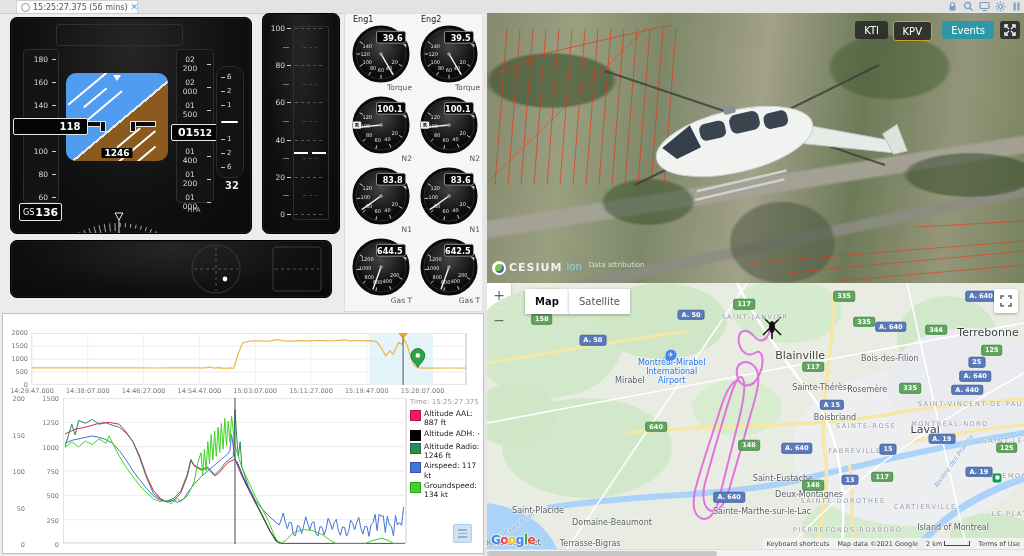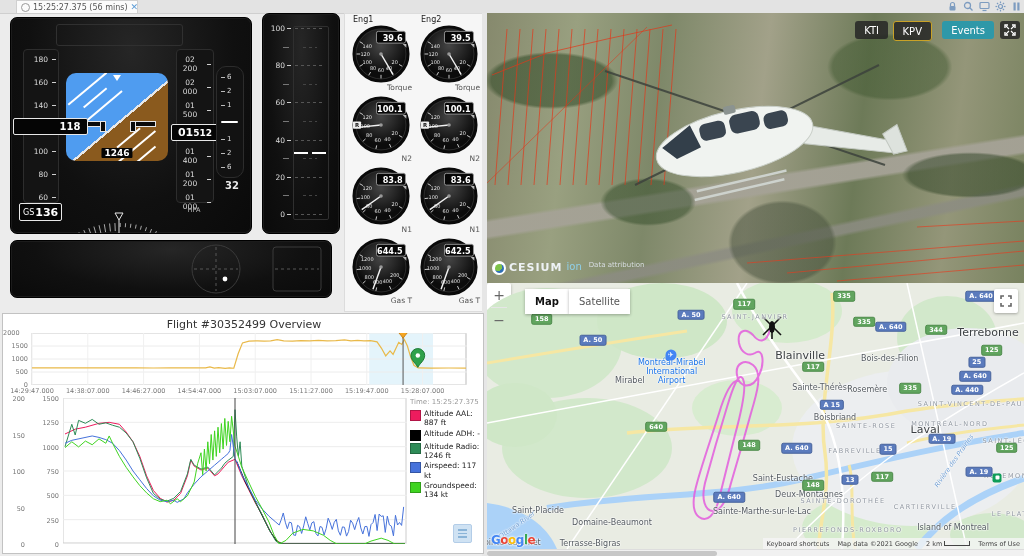--- a/index.html
+++ b/index.html
@@ -698,21 +698,20 @@
       <span class="ces-circle">
           <span class="ces-inner"></span>
         </span>
       <span class="ces-word">CESIUM</span>
       <span class="ces-ion">ion</span>
       <span class="ces-attr">Data attribution</span>
     </div>
   </div>
 
   <div class="abs chartpanel">
-    <div class="abs chart-title">Flight #30352499 Overview</div>
     <svg class="abs plotbox" id="ovplot" style="left:28px;top:19px;" width="436" height="52">
         <rect x="0" y="0" width="435" height="52" fill="#fff" stroke="#bbb"></rect>
         <rect x="338.218" y="0" width="63.798" height="52" fill="#e4f4fb"></rect>
         <line x1="0" y1="0" x2="436" y2="0" stroke="#ececec"></line>
         <line x1="0" y1="13" x2="436" y2="13" stroke="#ececec"></line>
         <line x1="0" y1="26" x2="436" y2="26" stroke="#ececec"></line>
         <line x1="0" y1="39" x2="436" y2="39" stroke="#ececec"></line>
         <line x1="0" y1="52" x2="436" y2="52" stroke="#ececec"></line>
         <line x1="1" y1="0" x2="1" y2="52" stroke="#f0f0f0"></line>
         <line x1="56.8" y1="0" x2="56.8" y2="52" stroke="#f0f0f0"></line>
@@ -773,21 +772,21 @@
         <div class="leg-item">
           <span class="leg-sw" style="background: rgb(63, 212, 33);"></span>
           <span>Groundspeed: 134 kt</span>
         </div>
       </div>
     <div class="abs burger">
         <div></div>
         <div></div>
         <div></div>
       </div>
-  <div class="axis-lbl" style="left: 0px; top: 15px; width: 25px; ">2000</div>
+  <div class="axis-lbl" style="left: 0px; top: 15px; width: 25px; text-align: right;">2000</div>
       <div class="axis-lbl" style="left: 0px; top: 28px; width: 25px; text-align: right;">1500</div>
       <div class="axis-lbl" style="left: 0px; top: 41px; width: 25px; text-align: right;">1000</div>
       <div class="axis-lbl" style="left: 0px; top: 54px; width: 25px; text-align: right;">500</div>
       <div class="axis-lbl" style="left: 0px; top: 67px; width: 25px; text-align: right;">0</div>
       <div class="axis-lbl" style="left: 5px; top: 73px; width: 48px; text-align: center;">14:29:47.000</div>
       <div class="axis-lbl" style="left: 60.8px; top: 73px; width: 48px; text-align: center;">14:38:07.000</div>
       <div class="axis-lbl" style="left: 116.6px; top: 73px; width: 48px; text-align: center;">14:46:27.000</div>
       <div class="axis-lbl" style="left: 172.4px; top: 73px; width: 48px; text-align: center;">14:54:47.000</div>
       <div class="axis-lbl" style="left: 228.2px; top: 73px; width: 48px; text-align: center;">15:03:07.000</div>
       <div class="axis-lbl" style="left: 284px; top: 73px; width: 48px; text-align: center;">15:11:27.000</div>

